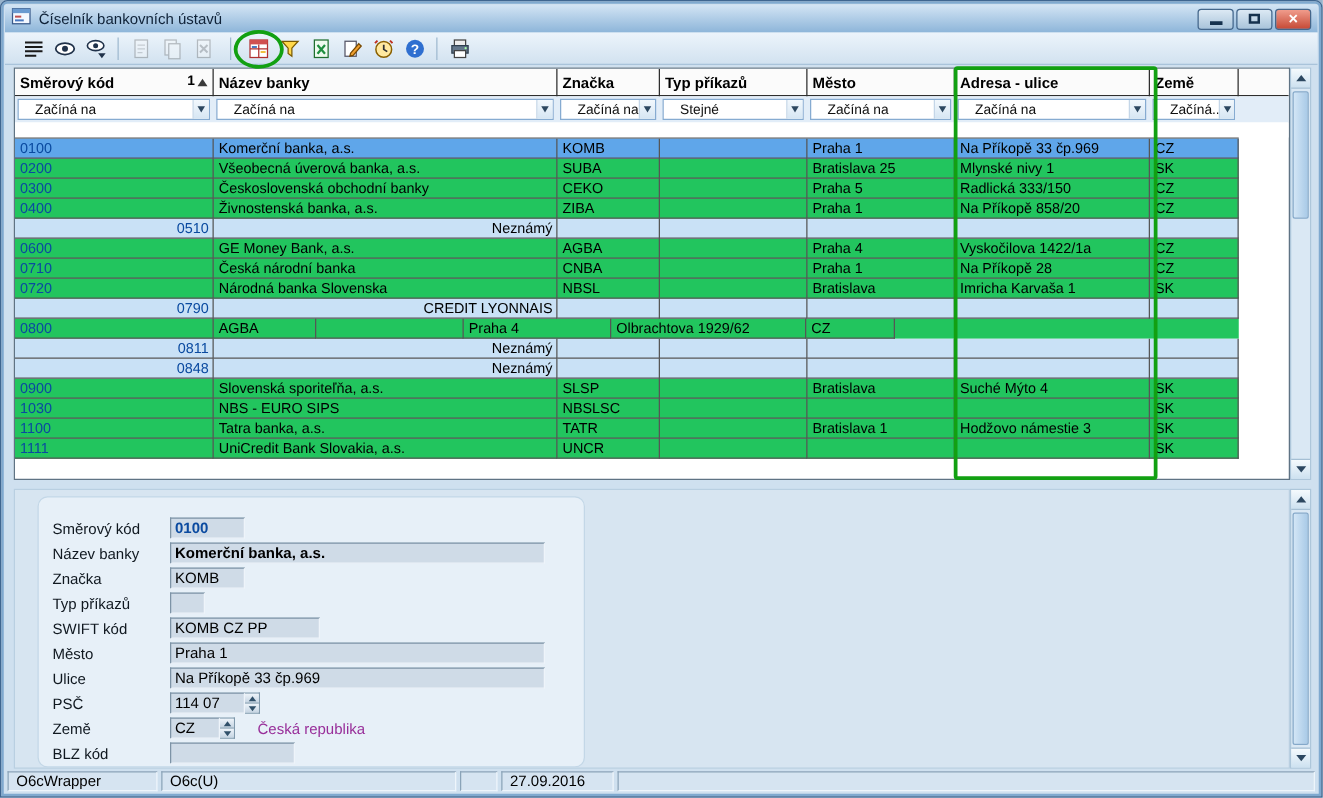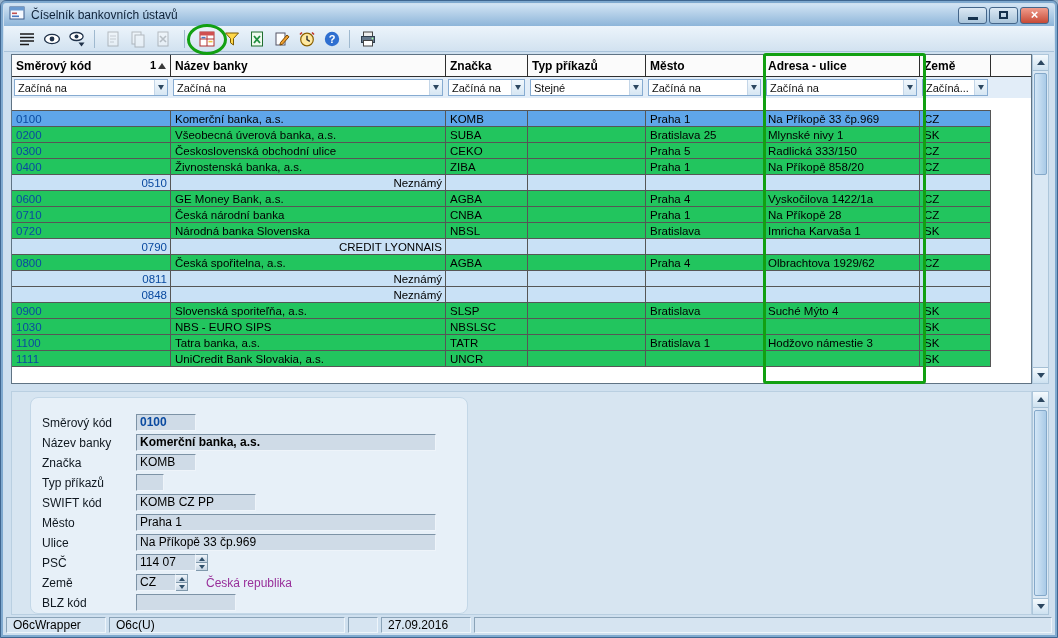--- a/index.html
+++ b/index.html
@@ -36,21 +36,21 @@
   .hcell { height:22px; padding:4px 0 0 4px; border-right:1px solid #2e2e2e;
            font-weight:bold; font-size:12px; position:relative; white-space:nowrap; overflow:hidden; }
   .sortbadge { position:absolute; right:14px; top:4px; font-size:11px; font-weight:bold; }
   .sortarrow { position:absolute; right:4px; top:8px; width:0; height:0;
                border-left:4px solid transparent; border-right:4px solid transparent;
                border-bottom:6px solid #3a3a3a; }
   .gfilter { display:flex; height:21px; background:#e2edf8; }
   .fcell { padding:2px 3px 1px 2px; }
   .combo { height:17px; background:#fff; border:1px solid #86abd1; display:flex;
            align-items:center; justify-content:space-between; }
-  .ctext { font-size:11px; padding-left:3px; color:#101010; white-space:nowrap; overflow:hidden; }
+  .ctext { font-size:11px; padding-left:13px; color:#101010; white-space:nowrap; overflow:hidden; }
   .carrow { width:13px; align-self:stretch; display:flex; align-items:center; justify-content:center;
             border-left:1px solid #c4d6e8; background:linear-gradient(#f2f8fd,#d6e6f3); }
   .carrow i { width:0; height:0; border-left:3.5px solid transparent; border-right:3.5px solid transparent;
               border-top:5px solid #2c4760; }
   .gspacer { height:12px; background:#fff; }
   .grid-body { width:979px; border-top:1px solid #565656; }
   .grow { display:flex; height:16px; background:#22c55e; }
   .grow.muted { background:#c9e1f6;text-align:right; }
   .grow.selected { background:#5fa6ea; }
   .gcell { height:16px; line-height:14px; padding:1px 3px 0 4px; border-right:1px solid #565656;
@@ -92,21 +92,21 @@
   .spinner i.up { border-bottom:1px solid #8099ac; }
   .spinner i.up::after { content:""; width:0; height:0; border:3px solid transparent; border-bottom:4px solid #30506a; margin-top:-3px; }
   .spinner i.dn::after { content:""; width:0; height:0; border:3px solid transparent; border-top:4px solid #30506a; margin-bottom:-3px; }
   .dsuffix { margin-left:18px; font-size:12px; color:#982f9a; white-space:nowrap; }
 
   
   .statusbar { position:absolute; left:3px; right:3px; bottom:3px; height:18px;
                background:#cfe0ef; display:flex; gap:3px; padding:1px 2px; }
   .spanel { border:1px solid; border-color:#8aa3b8 #eef5fb #eef5fb #8aa3b8; background:#d6e4f1;
             font-size:12px; line-height:14px; padding:0 6px; color:#000; white-space:nowrap; overflow:hidden; }
-  .sp1{width:100px}.sp2{width:236px}.sp3{width:30px}.sp4{width:90px}.sp5{flex:1}
+  .sp1{width:120px}.sp2{width:236px}.sp3{width:30px}.sp4{width:90px}.sp5{flex:1}
 
   
   .annot { position:absolute; border:3px solid #12a012; z-index:50; pointer-events:none; }
   .annot.circle { left:186px; top:23px; width:40px; height:31px; border-radius:50%; }
   .annot.rect { left:762px; top:52px; width:163px; height:331px; border-radius:3px; }
 </style>
 </head>
 <body>
 
 <div class="window">
@@ -304,21 +304,21 @@
           <div class="gcell c0 codecell">0200</div>
           <div class="gcell c1">Všeobecná úverová banka, a.s.</div>
           <div class="gcell c2">SUBA</div>
           <div class="gcell c3"></div>
           <div class="gcell c4">Bratislava 25</div>
           <div class="gcell c5">Mlynské nivy 1</div>
           <div class="gcell c6">SK</div>
         </div>
         <div class="grow normal">
           <div class="gcell c0 codecell">0300</div>
-          <div class="gcell c1">Československá obchodní ulice</div>
+          <div class="gcell c1">Československá obchodní banky</div>
           <div class="gcell c2">CEKO</div>
           <div class="gcell c3"></div>
           <div class="gcell c4">Praha 5</div>
           <div class="gcell c5">Radlická 333/150</div>
           <div class="gcell c6">CZ</div>
         </div>
         <div class="grow normal">
           <div class="gcell c0 codecell">0400</div>
           <div class="gcell c1">Živnostenská banka, a.s.</div>
           <div class="gcell c2">ZIBA</div>
@@ -367,21 +367,20 @@
           <div class="gcell c0 codecell">0790</div>
           <div class="gcell c1">CREDIT LYONNAIS</div>
           <div class="gcell c2"></div>
           <div class="gcell c3"></div>
           <div class="gcell c4"></div>
           <div class="gcell c5"></div>
           <div class="gcell c6"></div>
         </div>
         <div class="grow normal">
           <div class="gcell c0 codecell">0800</div>
-          <div class="gcell c1">Česká spořitelna, a.s.</div>
           <div class="gcell c2">AGBA</div>
           <div class="gcell c3"></div>
           <div class="gcell c4">Praha 4</div>
           <div class="gcell c5">Olbrachtova 1929/62</div>
           <div class="gcell c6">CZ</div>
         </div>
         <div class="grow muted">
           <div class="gcell c0 codecell">0811</div>
           <div class="gcell c1">Neznámý</div>
           <div class="gcell c2"></div>

